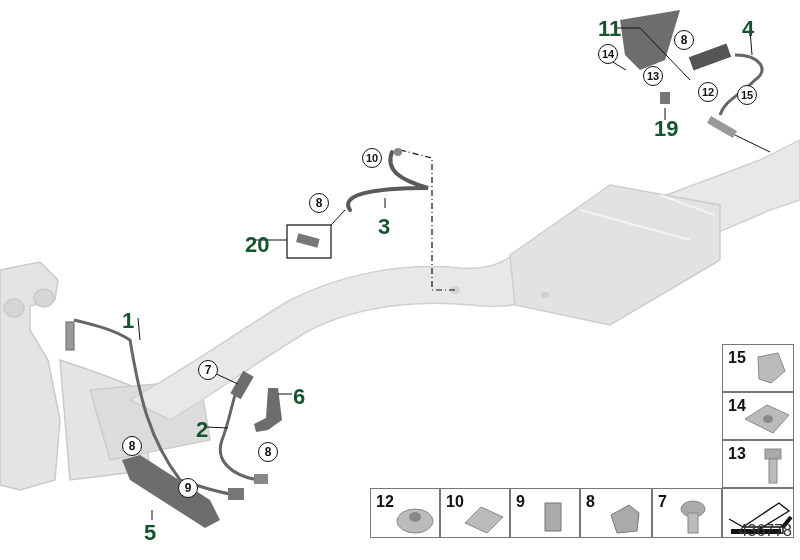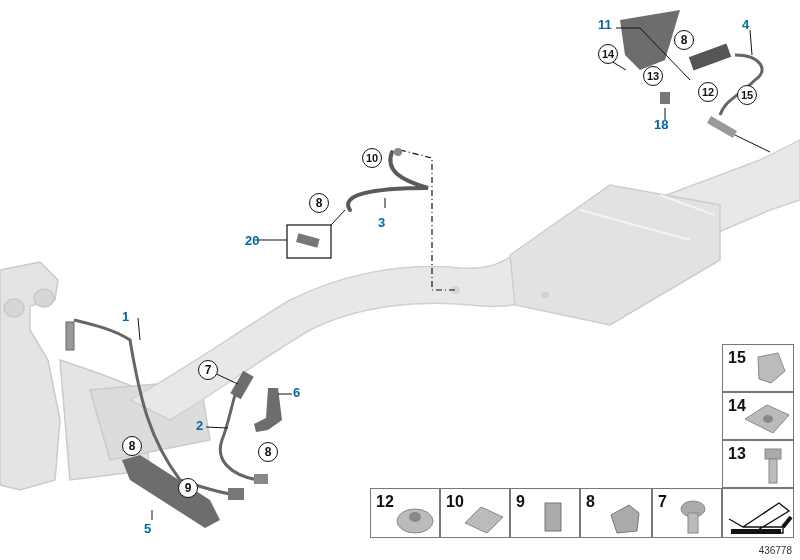--- a/index.html
+++ b/index.html
@@ -1,22 +1,22 @@
 <!DOCTYPE html>
 <html><head>
 <meta charset="utf-8">
 <style>
   html, body { margin:0; padding:0; background:#ffffff; }
   body { width:800px; height:560px; position:relative; overflow:hidden; font-family:"Liberation Sans", sans-serif; }
   svg.scene { position:absolute; left:0; top:0; }
-  .lbl { position:absolute; font-weight:bold; font-size:13px; color:#0369a1; line-height:1; }
+  .lbl { position:absolute; font-weight:bold; font-size:22px; color:#14532d; line-height:1; }
   .circ { position:absolute; width:20px; height:20px; border:1.6px solid #111; border-radius:50%; background:#fff; font-weight:bold; font-size:12px; color:#111; display:flex; align-items:center; justify-content:center; box-sizing:border-box; }
   .legend-cell { position:absolute; border:1px solid #777; background:#fff; box-sizing:border-box; }
   .legend-num { position:absolute; left:5px; top:4px; font-weight:bold; font-size:16px; color:#111; }
-  .ref { position:absolute; right:8px; bottom:4px; font-size:10px; color:#333; }
+  .ref { position:absolute; right:8px; bottom:20px; font-size:16px; color:#333; }
 </style>
 </head>
 <body>
 
 <svg class="scene" width="800" height="560" viewBox="0 0 800 560">
 
   <g fill="#e4e4e4" stroke="#cacaca" stroke-width="1.5">
     <path d="M0 270 L40 262 L58 280 L55 300 L30 306 L30 330 L48 360 L60 420 L55 480 L20 490 L0 485 Z"></path>
     <ellipse cx="44" cy="298" rx="10" ry="9" fill="#d6d6d6"></ellipse>
     <ellipse cx="14" cy="308" rx="10" ry="9" fill="#d6d6d6"></ellipse>
@@ -98,21 +98,21 @@
 <div class="circ" style="left:258px;top:442px">8</div>
 <div class="circ" style="left:674px;top:30px">8</div>
 <div class="circ" style="left:178px;top:478px">9</div>
 <div class="circ" style="left:362px;top:148px;font-size:11px">10</div>
 <div class="lbl" style="left:598px;top:18px">11</div>
 <div class="circ" style="left:698px;top:82px;font-size:11px">12</div>
 <div class="circ" style="left:643px;top:66px;font-size:11px">13</div>
 <div class="circ" style="left:598px;top:44px;font-size:11px">14</div>
 <div class="circ" style="left:737px;top:85px;font-size:11px">15</div>
 <div class="lbl" style="left:245px;top:234px">20</div>
-<div class="lbl" style="left:654px;top:118px">18</div>
+<div class="lbl" style="left:654px;top:118px">19</div>
 
 <div class="legend-cell" style="left:722px;top:344px;width:72px;height:48px">
   <span class="legend-num">15</span>
   <svg width="72" height="48">
       <path d="M35 12 L55 8 L62 26 L48 38 L36 34 Z" fill="#bbb" stroke="#888"></path>
     </svg>
 </div>
 <div class="legend-cell" style="left:722px;top:392px;width:72px;height:48px">
   <span class="legend-num">14</span>
   <svg width="72" height="48">

